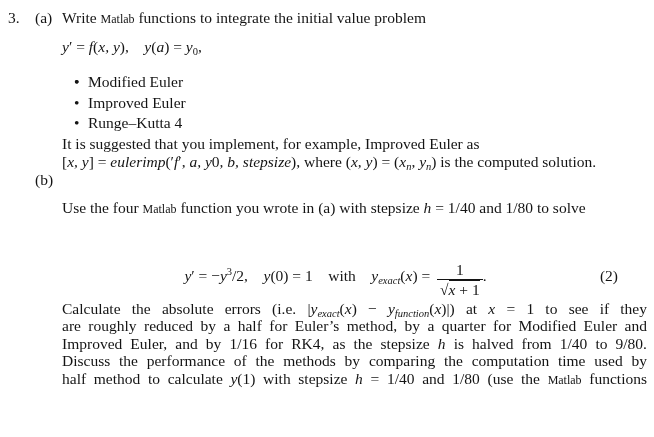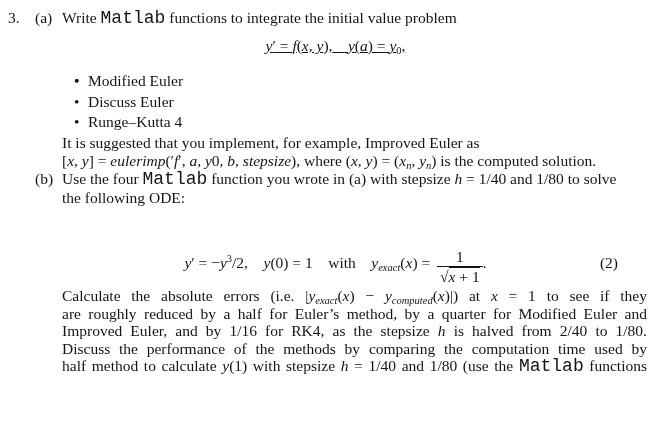--- a/index.html
+++ b/index.html
@@ -14,52 +14,50 @@
     font-size: 15.5px;
     padding: 9px 7px 0 8px;
     overflow: hidden;
   }
   .row { display: flex; align-items: flex-start; }
   .pnum   { flex: 0 0 27px; line-height: 18px; }
   .plabel { flex: 0 0 27px; line-height: 18px; }
   .ptext  { flex: 1 1 auto; line-height: 18px; }
   .col { margin-left: 54px; width: 585px; }
 
-  .tt  { font-family: Liberation Mono, monospace; font-size: 18px; }
+  .tt  { font-family: Liberation Serif, serif; font-size: 12px; }
   .m   { font-style: italic; }
   .sub { font-size: 10.5px; vertical-align: -3px; line-height: 0; }
   .sup { font-size: 10.5px; vertical-align: 6px;  line-height: 0; }
 
   .eq1 {
     margin: 9px 0 16px 54px;
     width: 585px;
     padding-right: 38px;
-    text-align: center;
     line-height: 20px;
-    text-decoration: underline;
   }
   .interval-line { line-height: 17.5px; }
 
   .bullets { list-style: none; margin-top: 2px; }
   .bullets li {
     position: relative;
     padding-left: 26px;
     line-height: 17.5px;
     margin-bottom: 3.2px;
   }
   .bullet {
     position: absolute;
     left: 12px;
     top: 0;
     line-height: 17.5px;
   }
   .sugg { line-height: 17.5px; margin-top: 0.5px; }
 
   .partb { margin-top: 1px; }
-  .partb .ptext { line-height: 17.5px; }
+  .partb .ptext { line-height: 17.5px; margin-top: 28px; }
 
   .eq2-wrap {
     position: relative;
     margin: 34px 0 0 54px;
     width: 585px;
     height: 45px;
     padding-right: 38px;
     text-align: center;
     line-height: 45px;
     white-space: nowrap;
@@ -100,42 +98,42 @@
     <ul class="bullets">
       <li>
         <span class="bullet">•</span>
       </li>
       <li>
         <span class="bullet">•</span>
         <span><span>Modified Euler</span></span>
       </li>
       <li>
         <span class="bullet">•</span>
-        <span><span>Discuss Euler</span></span>
+        <span><span>Improved Euler</span></span>
       </li>
       <li>
         <span class="bullet">•</span>
         <span><span>Runge–Kutta 4</span></span>
       </li>
     </ul>
     <p class="sugg"><span>It is suggested that you implement, for example, Improved Euler as</span><br><span>[</span><span class="m">x, y</span><span>] = </span><span class="m">eulerimp</span><span>(′</span><span class="m">f</span><span>′, </span><span class="m">a, y</span><span>0</span><span class="m">, b, stepsize</span><span>), where (</span><span class="m">x, y</span><span>) = (</span><span class="m">x</span><span class="sub m">n</span><span>, </span><span class="m">y</span><span class="sub m">n</span><span>) is the computed solution.</span></p>
   </div>
 
   <div class="row partb">
     <span class="pnum"></span>
     <span class="plabel">(b)</span>
-    <span class="ptext"><span>Use the four </span><span class="tt">Matlab</span><span> function you wrote in (a) with stepsize </span><span class="m">h</span><span> = 1/40 and 1/80 to solve</span><br><span>the following ODE:</span></span>
+    <span class="ptext"><span>Use the four </span><span class="tt">Matlab</span><span> function you wrote in (a) with stepsize </span><span class="m">h</span><span> = 1/40 and 1/80 to solve</span><br></span>
   </div>
 
   <div class="eq2-wrap">
     <span><span class="m">y</span><span>′</span><span> = −</span><span class="m">y</span><span class="sup">3</span><span>/2,</span><span>  </span><span class="m">y</span><span>(0) = 1</span><span>  with  </span><span class="m">y</span><span class="sub m">exact</span><span>(</span><span class="m">x</span><span>) = </span></span><span class="frac"><span class="num">1</span><span class="den"><span>√</span><span class="radicand"><span class="m">x</span><span> + 1</span></span></span></span><span>.</span>
     <span class="eqnum">(2)</span>
   </div>
 
   <div class="col closing">
-    <span class="jline"><span>Calculate the absolute errors (i.e. |</span><span class="m">y</span><span class="sub m">exact</span><span>(</span><span class="m">x</span><span>) − </span><span class="m">y</span><span class="sub m">computed</span><span>(</span><span class="m">x</span><span>)|) at </span><span class="m">x</span><span> = 1 to see if they</span></span>
+    <span class="jline"><span>Calculate the absolute errors (i.e. |</span><span class="m">y</span><span class="sub m">exact</span><span>(</span><span class="m">x</span><span>) − </span><span class="m">y</span><span class="sub m">function</span><span>(</span><span class="m">x</span><span>)|) at </span><span class="m">x</span><span> = 1 to see if they</span></span>
     <span class="jline"><span>are roughly reduced by a half for Euler’s method, by a quarter for Modified Euler and</span></span>
-    <span class="jline"><span>Improved Euler, and by 1/16 for RK4, as the stepsize </span><span class="m">h</span><span> is halved from 2/40 to 1/80.</span></span>
+    <span class="jline"><span>Improved Euler, and by 1/16 for RK4, as the stepsize </span><span class="m">h</span><span> is halved from 1/40 to 9/80.</span></span>
     <span class="jline"><span>Discuss the performance of the methods by comparing the computation time used by</span></span>
     <span class="jline"><span>half method to calculate </span><span class="m">y</span><span>(1) with stepsize </span><span class="m">h</span><span> = 1/40 and 1/80 (use the </span><span class="tt">Matlab</span><span> functions</span></span>
   </div>
 
 </div>
 
 </body></html>

